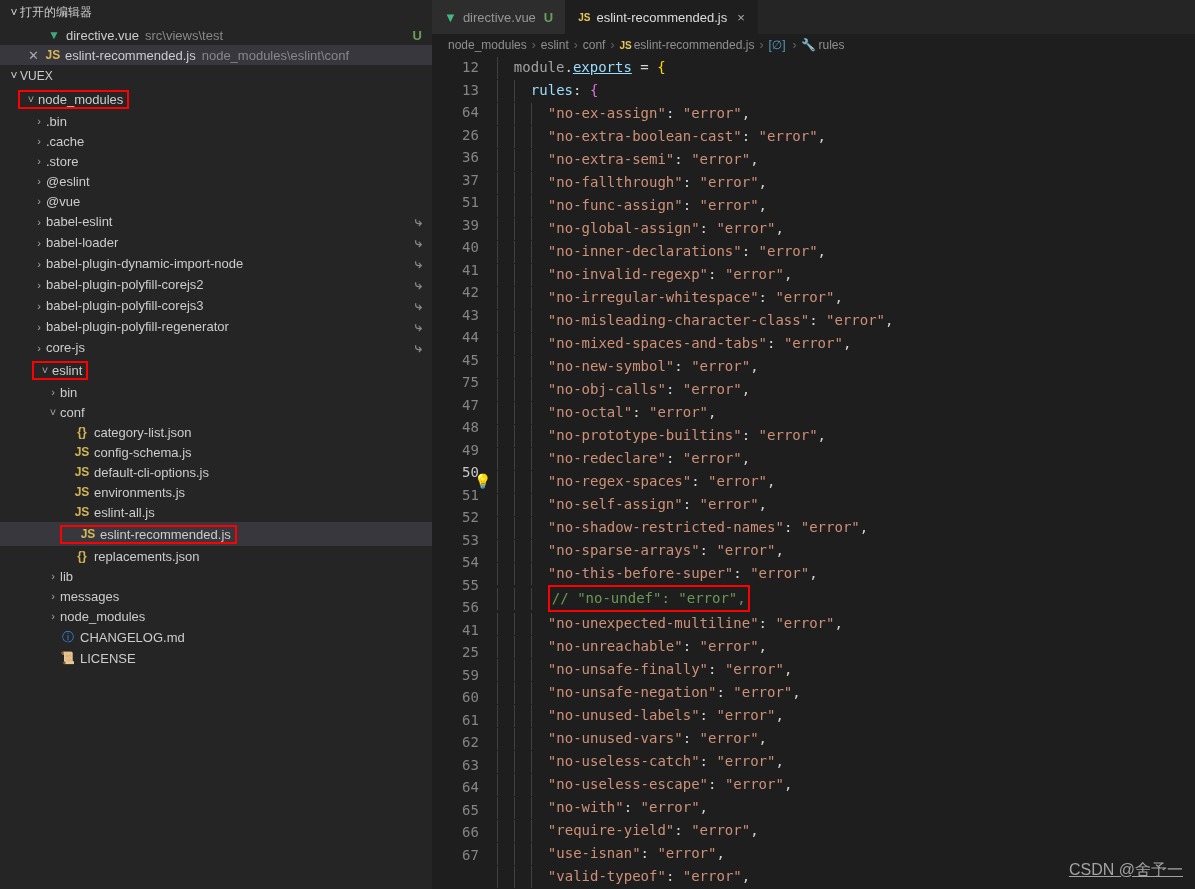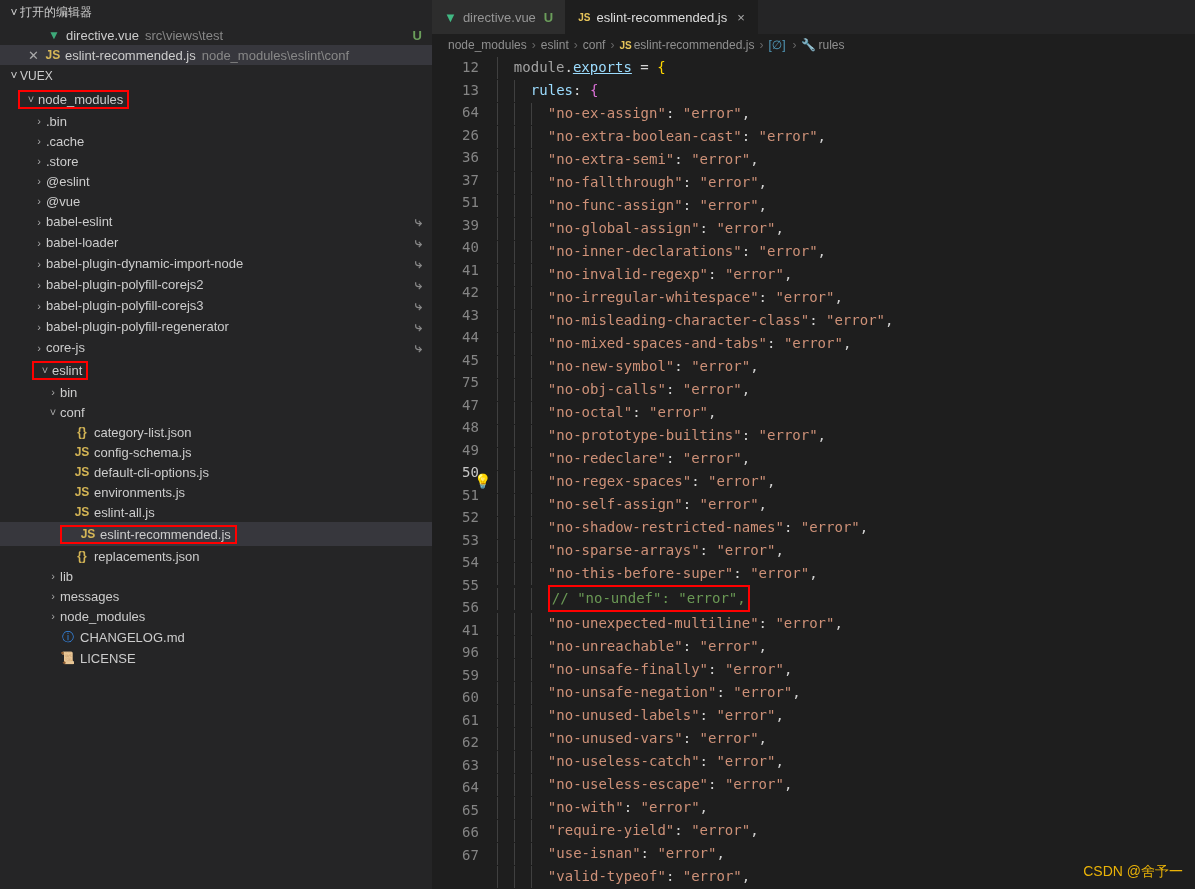--- a/index.html
+++ b/index.html
@@ -43,21 +43,21 @@
 .k-mod { color:#a3a3a3; }
 .k-exp { color:#9cdcfe;text-decoration:underline; }
 .k-eq { color:#d4d4d4; }
 .k-br { color:#ffd700; }
 .k-br2 { color:#da70d6; }
 .k-prop { color:#9cdcfe; }
 .k-str { color:#ce9178; }
 .k-com { color:#6a9955; }
 .bulb { position:absolute; left:-22px; color:#ffcc00; font-size:14px; }
 .hl-box { border:2px solid #ff0000; padding:0 2px; display:inline-block; }
-.watermark { position:absolute; bottom:8px; right:12px; color:#eab308; font-size:14px; }
+.watermark { position:absolute; bottom:8px; right:12px; color:#a3a3a3; font-size:16px;text-decoration:underline; }
 .close-x { color:#aaa; margin-right:6px; cursor:pointer; }
 </style>
 </head>
 <body>
 
 <div class="app">
   <div class="sidebar">
     <div class="section">
       <span class="chevron">˅</span>
       <span>打开的编辑器</span>
@@ -266,21 +266,21 @@
           <div>48</div>
           <div>49</div>
           <div class="cur">50</div>
           <div>51</div>
           <div>52</div>
           <div>53</div>
           <div>54</div>
           <div>55</div>
           <div>56</div>
           <div>41</div>
-          <div>96</div>
+          <div>25</div>
           <div>59</div>
           <div>60</div>
           <div>61</div>
           <div>62</div>
           <div>63</div>
           <div>64</div>
           <div>65</div>
           <div>66</div>
           <div>67</div>
         </div>

